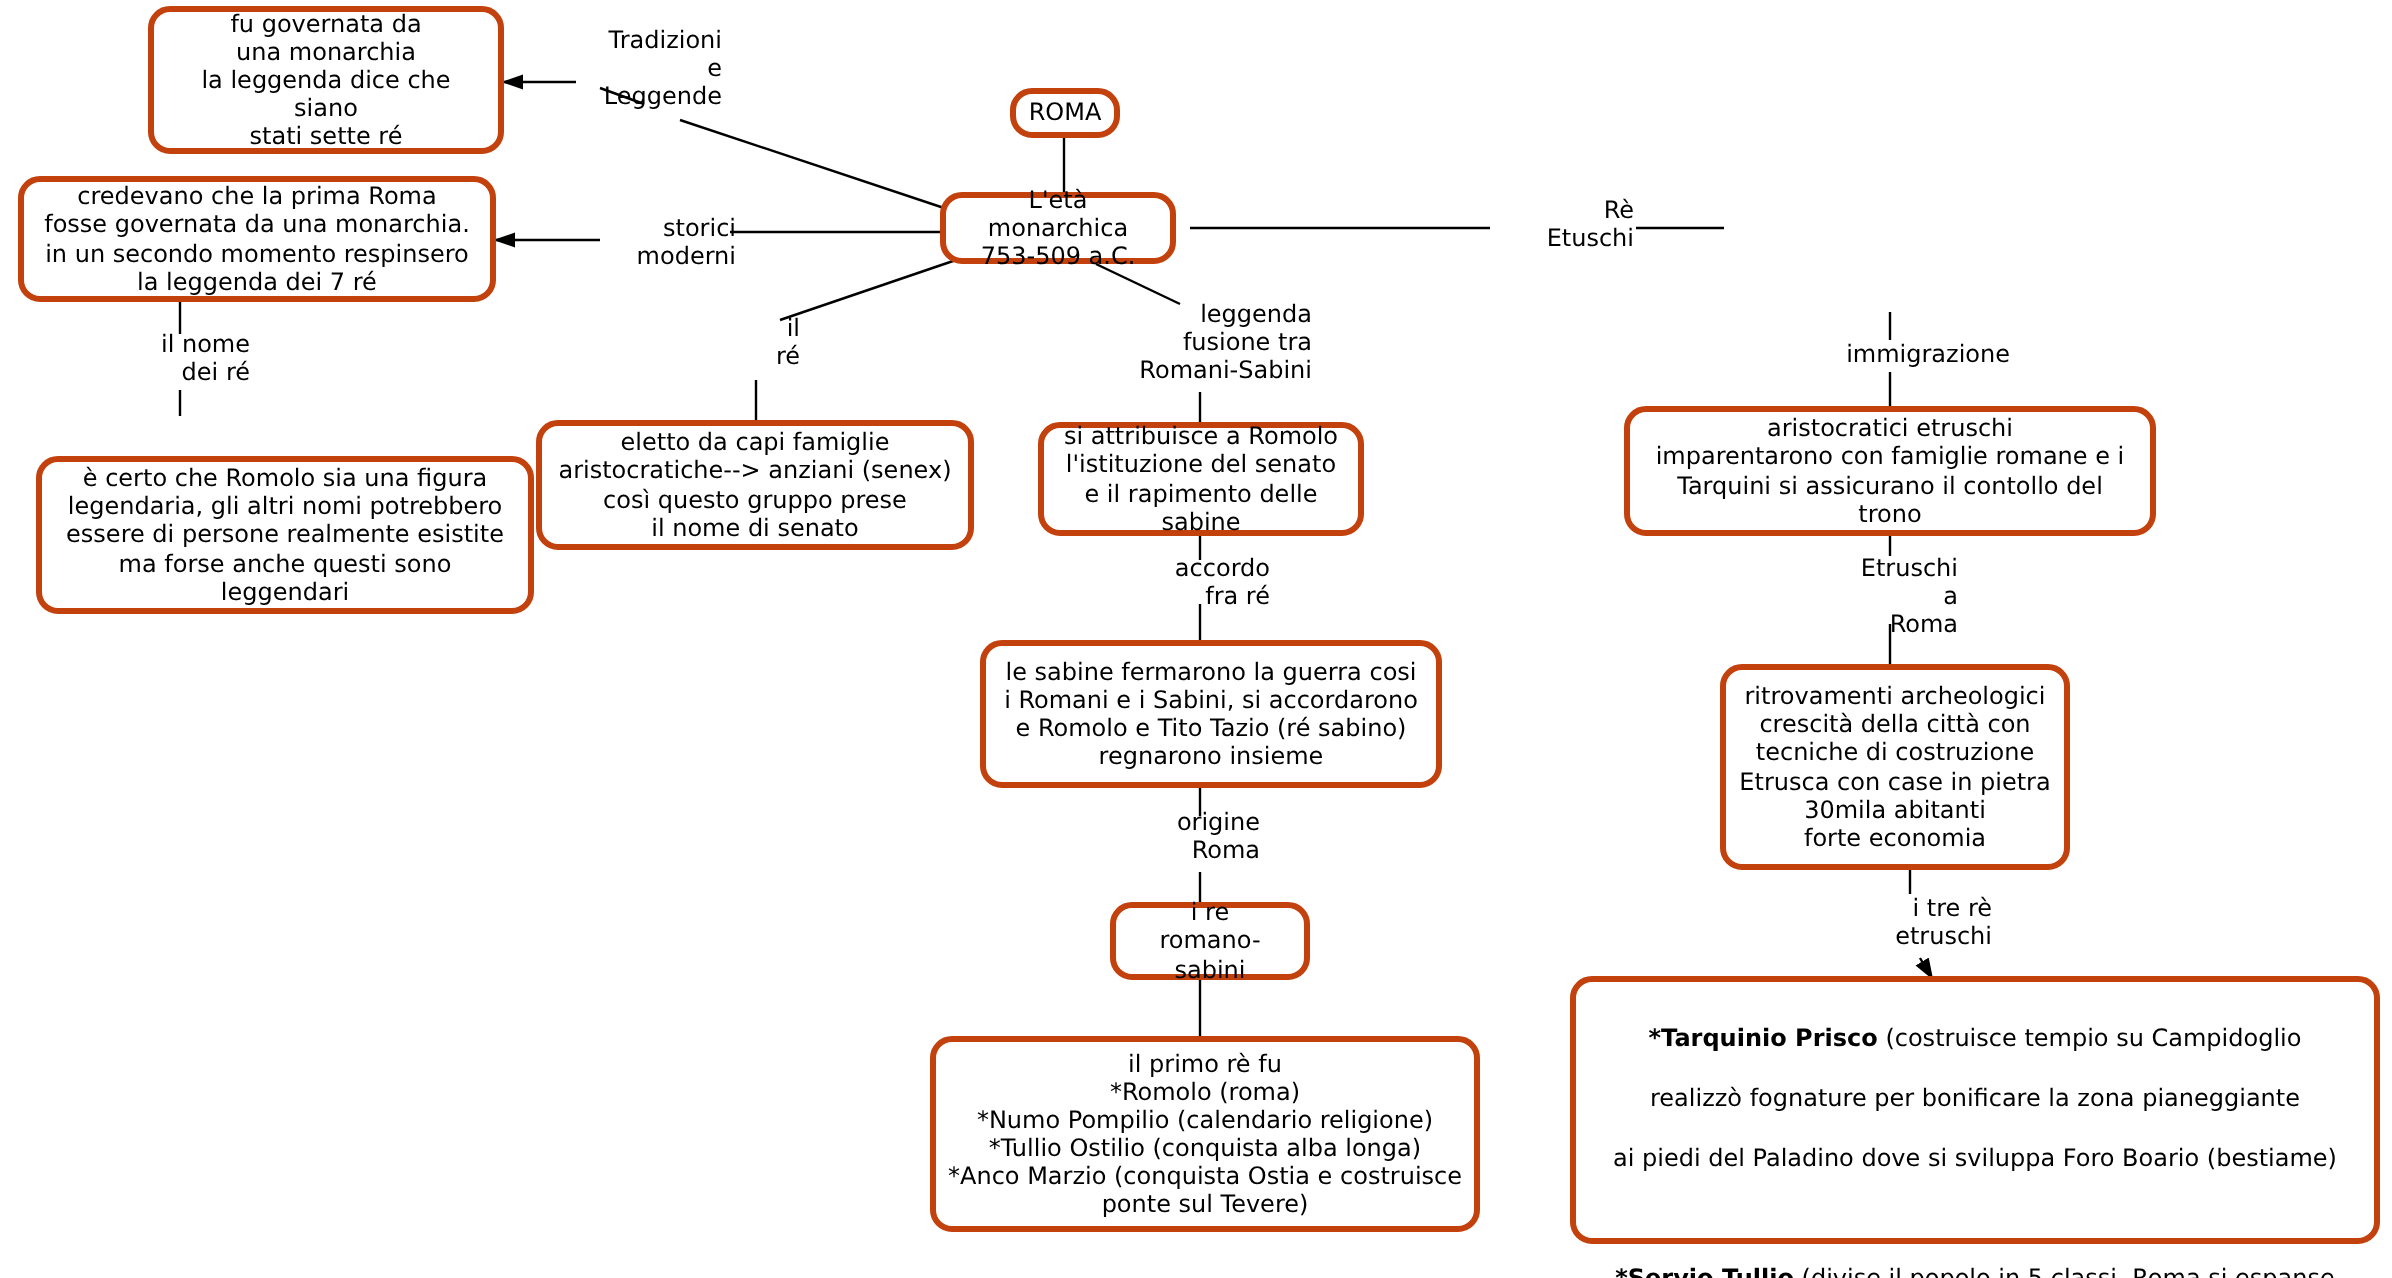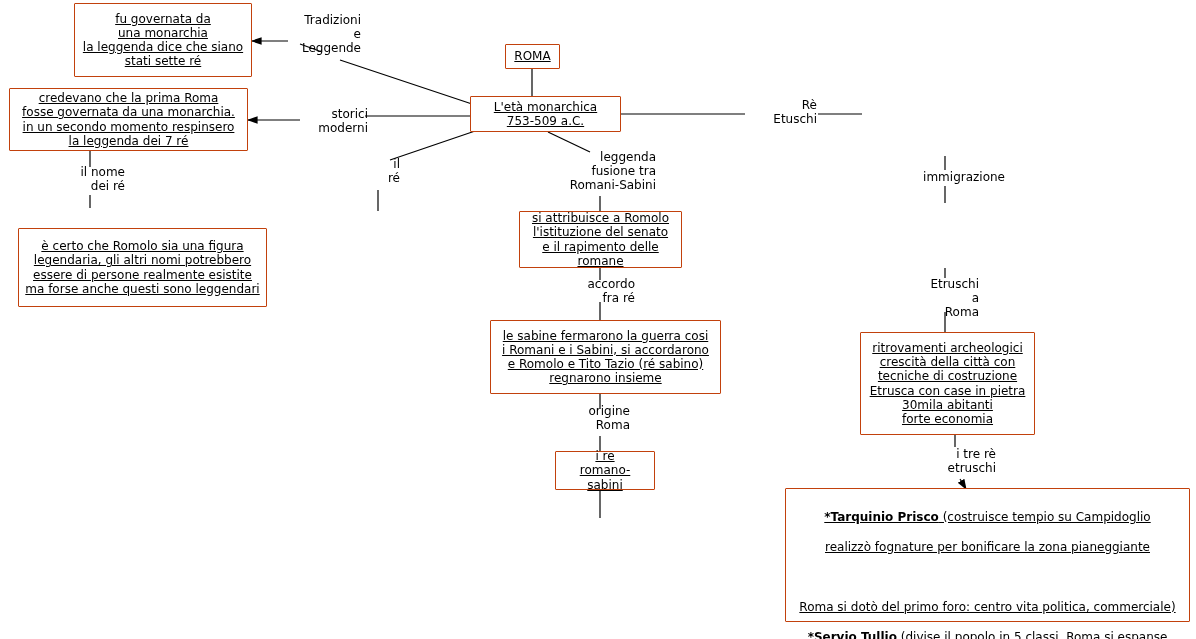--- a/index.html
+++ b/index.html
@@ -22,31 +22,30 @@
     position: absolute;
     left: 0;
     top: 0;
     width: 1196px;
     height: 639px;
     pointer-events: none;
   }
   .node {
     position: absolute;
     box-sizing: border-box;
-    border: 1px solid #c2410c;
+    border: 3px solid #c2410c;
     background: #ffffff;
-    border-radius: 1px;
+    border-radius: 11px;
     text-align: center;
     line-height: 1.18;
     display: flex;
     align-items: center;
     justify-content: center;
     white-space: pre-line;
     padding: 3px 6px;
-    text-decoration: underline;
   }
   .lbl {
     position: absolute;
     background: transparent;
     text-align: right;
     line-height: 1.18;
     white-space: pre-line;
     color: #000000;
   }
   .fs12 { font-size: 12px; }
@@ -109,21 +108,21 @@
 
       <line x1="955" y1="435" x2="955" y2="447"></line>
       <line x1="960" y1="479" x2="966" y2="489" marker-end="url(#arrow)"></line>
     </g>
   </svg>
 
   <div class="node fs12" style="left:505px; top:44px; width:55px; height:25px;">
     <span>ROMA</span>
   </div>
 
-  <div class="node fs12" style="left:470px; top:96px; width:151px; height:36px;">
+  <div class="node fs12" style="left:470px; top:96px; width:118px; height:36px;">
     <span>L'età monarchica
 753-509 a.C.</span>
   </div>
 
   <div class="node fs12" style="left:74px; top:3px; width:178px; height:74px;">
     <span>fu governata da
 una monarchia
 la leggenda dice che siano
 stati sette ré</span>
   </div>
@@ -135,56 +134,75 @@
 la leggenda dei 7 ré</span>
   </div>
 
   <div class="node fs12" style="left:18px; top:207px; width:249px; height:79px;margin-top:21px;">
     <span>è certo che Romolo sia una figura
 legendaria, gli altri nomi potrebbero
 essere di persone realmente esistite
 ma forse anche questi sono leggendari</span>
   </div>
 
+  <div class="node fs12" style="left:268px; top:210px; width:219px; height:65px;">
+    <span>eletto da capi famiglie
+aristocratiche--&gt; anziani (senex)
+così questo gruppo prese
+il nome di senato</span>
+  </div>
 
   <div class="node fs12" style="left:519px; top:211px; width:163px; height:57px;">
     <span>si attribuisce a Romolo
 l'istituzione del senato
-e il rapimento delle romane</span>
+e il rapimento delle sabine</span>
   </div>
 
   <div class="node fs12" style="left:490px; top:320px; width:231px; height:74px;">
     <span>le sabine fermarono la guerra cosi
 i Romani e i Sabini, si accordarono
 e Romolo e Tito Tazio (ré sabino)
 regnarono insieme</span>
   </div>
 
   <div class="node fs12" style="left:555px; top:451px; width:100px; height:39px;">
     <span>i re
 romano-sabini</span>
   </div>
 
-
-
+  <div class="node fs12" style="left:465px; top:518px; width:275px; height:98px;">
+    <span>il primo rè fu
+*Romolo (roma)
+*Numo Pompilio (calendario religione)
+*Tullio Ostilio (conquista alba longa)
+*Anco Marzio (conquista Ostia e costruisce
+ponte sul Tevere)</span>
+  </div>
+
+
+  <div class="node fs12" style="left:812px; top:203px; width:266px; height:65px;">
+    <span>aristocratici etruschi
+imparentarono con famiglie romane e i
+Tarquini si assicurano il contollo del trono</span>
+  </div>
 
   <div class="node fs12" style="left:860px; top:332px; width:175px; height:103px;">
     <span>ritrovamenti archeologici
 crescità della città con
 tecniche di costruzione
 Etrusca con case in pietra
 30mila abitanti
 forte economia</span>
   </div>
 
   <div class="node" id="kings-box" style="left:785px; top:488px; width:405px; height:134px;">
     <span><b>*Tarquinio Prisco</b><span> (costruisce tempio su Campidoglio</span></span><br>
     <span>realizzò fognature per bonificare la zona pianeggiante</span><br>
-    <br>
-    <span>Roma si dotò del primo foro: centro vita politica, commerciale)</span><br>
+    <span>ai piedi del Paladino dove si sviluppa Foro Boario (bestiame)</span><br>
+    <br>
     <span><b>*Servio Tullio</b><span> (divise il popolo in 5 classi, Roma si espanse</span></span><br>
     <br>
     <br>
     <br>
     
   </div>
 
   <div class="lbl fs12" style="left:281px; top:13px; width:80px;"><span>Tradizioni
 e
 Leggende</span></div>

